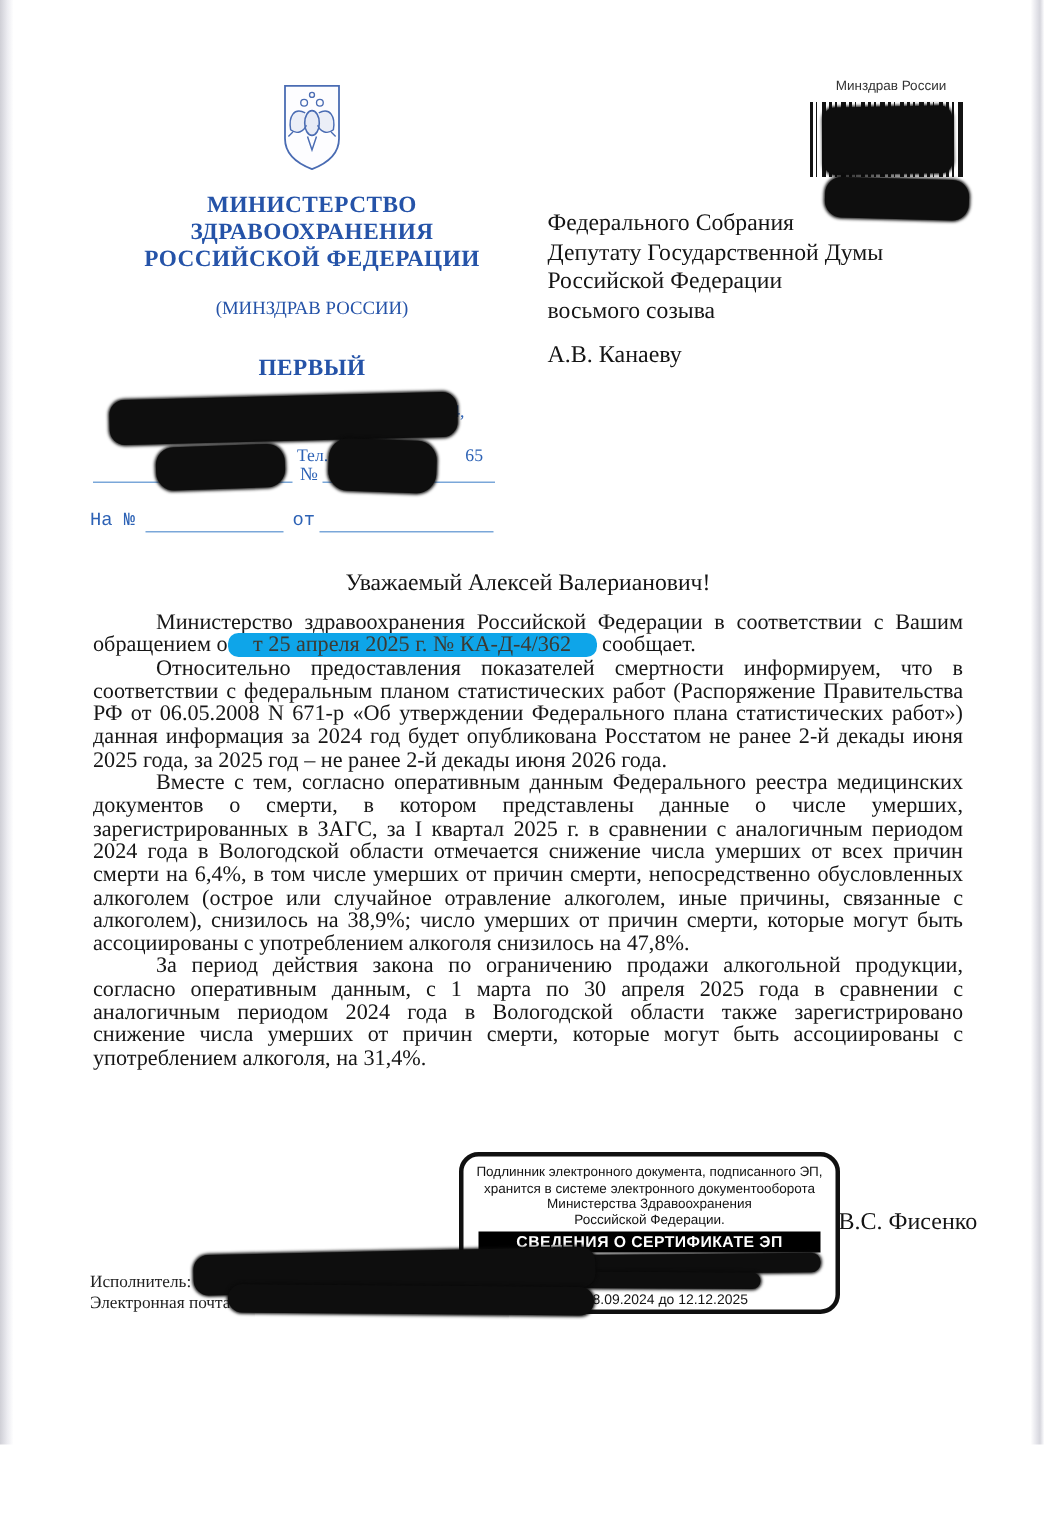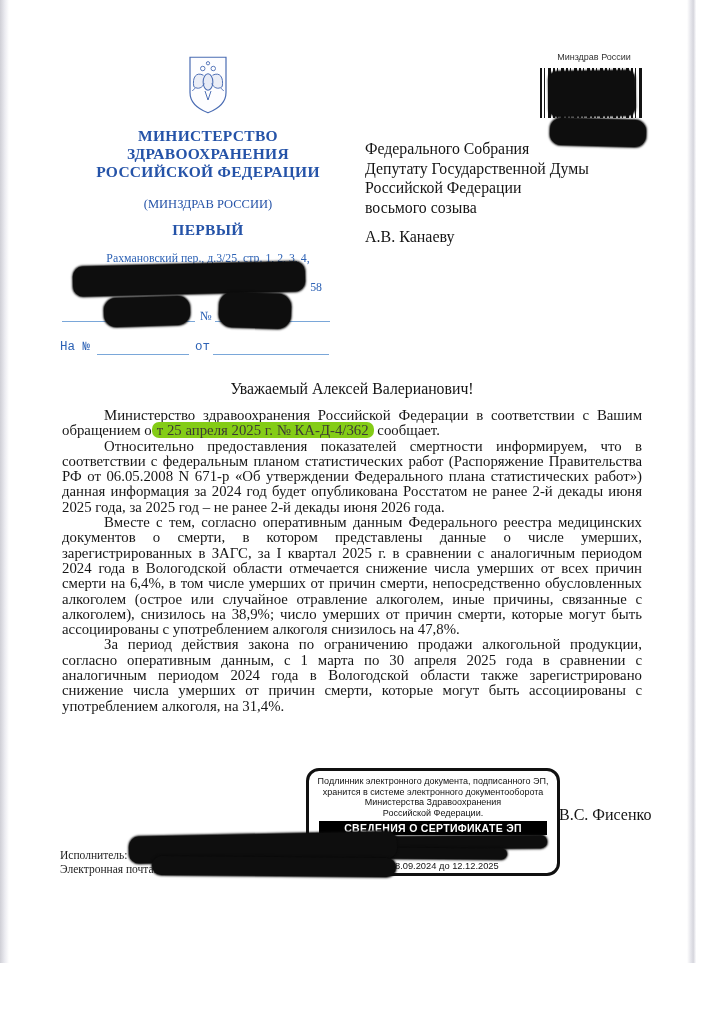--- a/index.html
+++ b/index.html
@@ -11,21 +11,21 @@
   }
   .edge { position:absolute; top:0; height:963px; width:9px; }
   .edge.left  { left:0;  background:linear-gradient(90deg,#cfcfd6,#ececf1 55%,#ffffff); }
   .edge.right { left:687px; background:linear-gradient(90deg,#ffffff,#e4e4ea 45%,#d6d6dd 70%,#fbfbfd); }
 
   
   .lh { position:absolute; left:52px; top:55px; width:312px; text-align:center; color:#2553a8; }
   .emblem { display:inline-block; }
   .min-title { margin-top:8px; font-weight:bold; font-size:15.5px; line-height:18px; letter-spacing:.3px; }
   .min-short { font-size:12.5px; line-height:15px; margin-top:16px; }
-  .post { margin-top:9px; font-weight:bold; font-size:15.5px; line-height:18px; letter-spacing:.3px; }
+  .post { margin-top:24px; font-weight:bold; font-size:15.5px; line-height:18px; letter-spacing:.3px; }
   .addr { margin-top:13px; font-size:11.8px; line-height:13.5px; color:#2d62b5; }
   .telrow { position:relative; font-size:11.8px; margin-top:1px; color:#2d62b5; text-align:center; padding-left:4px; }
   .telrow .tail { position:absolute; right:42px; top:0; }
 
   .refs { position:absolute; left:55px; top:296px; width:310px; font-size:12.5px; color:#2d62b5; }
   .refline { position:relative; height:26px; }
   .u { position:absolute; border-bottom:1.3px solid #7aa7d9; height:1px; }
   .r1-u1 { left:7px;  width:133px; top:25px; }
   .r1-no { position:absolute; left:145px; top:13px; }
   .r1-u2 { left:160px; width:115px; top:25px; }
@@ -41,21 +41,21 @@
   .barcode { position:absolute; left:540px; top:68px; width:104px; height:50px;
              background:repeating-linear-gradient(90deg,#141414 0 2px,#fff 2px 4px,#141414 4px 5px,#fff 5px 8px,#141414 8px 11px,#fff 11px 13px); }
   .recipient { position:absolute; left:365px; top:139px; font-size:15.8px; line-height:19.5px; color:#141414; }
   .addressee { position:absolute; left:365px; top:228px; font-size:16px; color:#141414; }
 
   
   .salutation { position:absolute; left:62px; top:380px; width:580px; text-align:center; font-size:15.8px; color:#141414; }
   .body-text { position:absolute; left:62px; top:408px; width:580px;
                font-size:14.8px; line-height:15.3px; text-align:justify; color:#161616; }
   .body-text p { text-indent:42px; margin:0; }
-  .redact-inline { background:#84cc16; color:#3c3a33; border-radius:7px; padding:0 5px; }
+  .redact-inline { background:#0ea5e9; color:#3c3a33; border-radius:7px; padding:0 17px; }
 
   
   .redaction { position:absolute; background:#0e0e0e; border-radius:10px; box-shadow:0 0 2px 1px rgba(10,10,10,.9); }
 
   
   .stamp { position:absolute; left:306px; top:768px; width:254px; height:108px;
            background:#fff; border:3px solid #101010; border-radius:13px;
            padding:5px 8px 3px; font-family:"Liberation Sans", sans-serif; color:#111; }
   .stamp-top { text-align:center; font-size:9px; line-height:10.6px; }
   .stamp-banner { margin:3px 2px; background:#000; color:#fff; font-weight:bold;
@@ -95,21 +95,21 @@
     <div class="min-short">(МИНЗДРАВ РОССИИ)</div>
     <div class="post">
       <div>ПЕРВЫЙ</div>
     </div>
     <div class="addr">
       <div>Рахмановский пер., д.3/25, стр. 1, 2, 3, 4,</div>
       <div>Москва, ГСП-4, 127994</div>
     </div>
     <div class="telrow">
       <span>Тел.:</span>
-      <span class="tail">58</span>
+      <span class="tail">65</span>
     </div>
   </div>
 
   <div class="refs">
     <div class="refline">
       <span class="u r1-u1"></span>
       <span class="r1-no">№</span>
       <span class="u r1-u2"></span>
     </div>
     <div class="r2">

